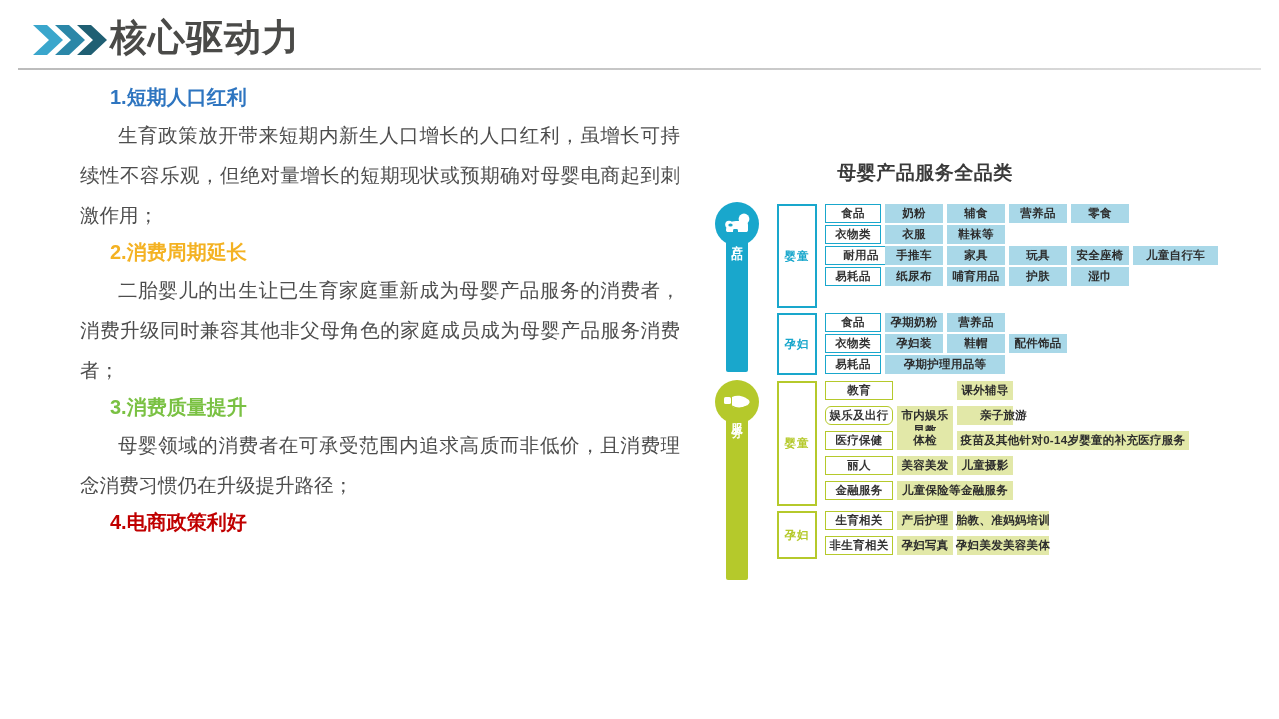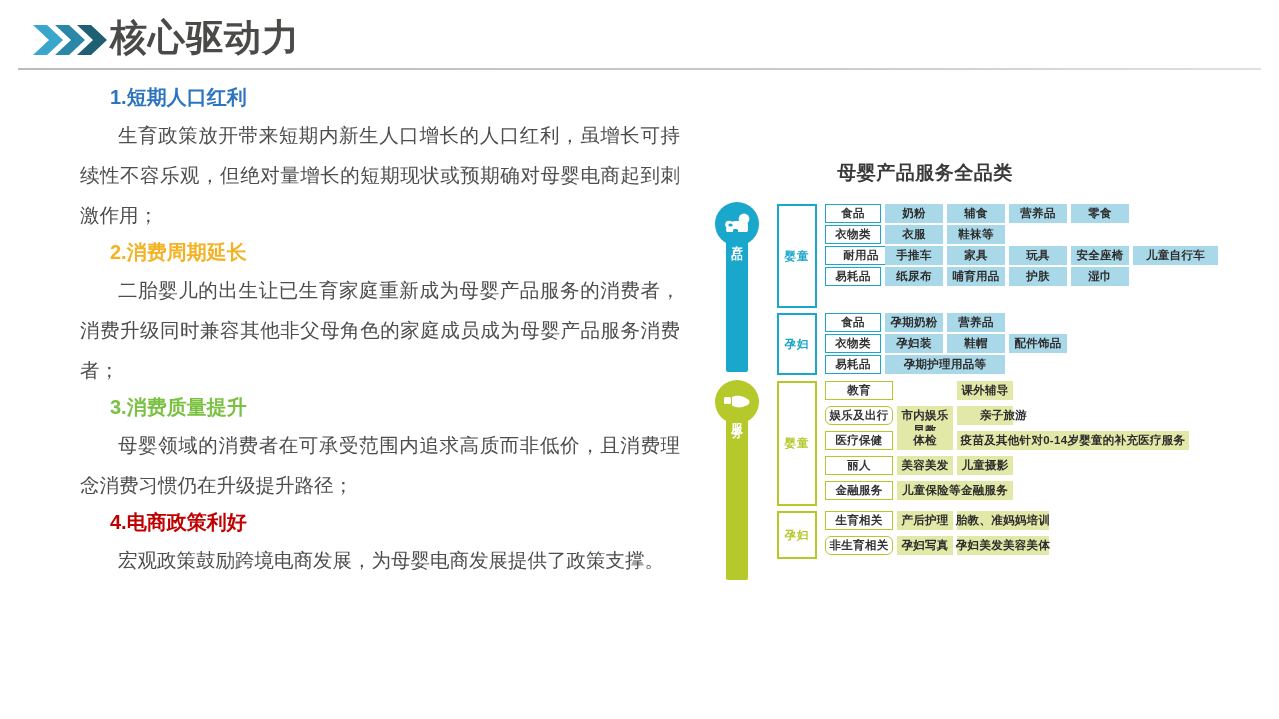--- a/index.html
+++ b/index.html
@@ -193,21 +193,20 @@
   <h3 class="sec-head" style="color:#2e75c0;">1.短期人口红利</h3>
   <p class="sec-body">生育政策放开带来短期内新生人口增长的人口红利，虽增长可持续性不容乐观，但绝对量增长的短期现状或预期确对母婴电商起到刺激作用；</p>
 
   <h3 class="sec-head" style="color:#f4b223;">2.消费周期延长</h3>
   <p class="sec-body">二胎婴儿的出生让已生育家庭重新成为母婴产品服务的消费者，消费升级同时兼容其他非父母角色的家庭成员成为母婴产品服务消费者；</p>
 
   <h3 class="sec-head" style="color:#7ac143;">3.消费质量提升</h3>
   <p class="sec-body">母婴领域的消费者在可承受范围内追求高质而非低价，且消费理念消费习惯仍在升级提升路径；</p>
 
   <h3 class="sec-head" style="color:#c00000;">4.电商政策利好</h3>
-  <p class="sec-body">宏观政策鼓励跨境电商发展，为母婴电商发展提供了政策支撑。</p>
 </div>
 
 <div id="diagram">
 
   <div id="diagram-title">母婴产品服务全品类</div>
 
   <div class="group-icon" style="left:0px; top:42px; background:#19a7cc;">
     <svg width="30" height="24" viewBox="0 0 30 24" xmlns="http://www.w3.org/2000/svg">
       <circle cx="22" cy="7" r="5.4" fill="#ffffff"></circle>
       <path d="M4 18 C4 12 9 9 14 9 L22 9 C25 9 26 11 26 13 L26 18 C26 19.4 25 20 24 20 L6 20 C4.8 20 4 19.4 4 18 Z" fill="#ffffff"></path>
@@ -298,17 +297,17 @@
   <div class="chip green" style="left:182px; top:321px; width:116px;">儿童保险等金融服务</div>
 
   <div class="aud-box aud-green" style="left:62px; top:351px; height:48px;">
     <span>孕妇</span>
   </div>
 
   <div class="cat green" style="left:110px; top:351px; width:68px;">生育相关</div>
   <div class="chip green" style="left:182px; top:351px; width:56px;">产后护理</div>
   <div class="chip green" style="left:242px; top:351px; width:92px;">胎教、准妈妈培训</div>
 
-  <div class="cat green" style="left:110px; top:376px; width:68px;border-radius:6px;">非生育相关</div>
+  <div class="cat green" style="left:110px; top:376px; width:68px;">非生育相关</div>
   <div class="chip green" style="left:182px; top:376px; width:56px;">孕妇写真</div>
   <div class="chip green" style="left:242px; top:376px; width:92px;">孕妇美发美容美体</div>
 
 </div>
 
 </body></html>

